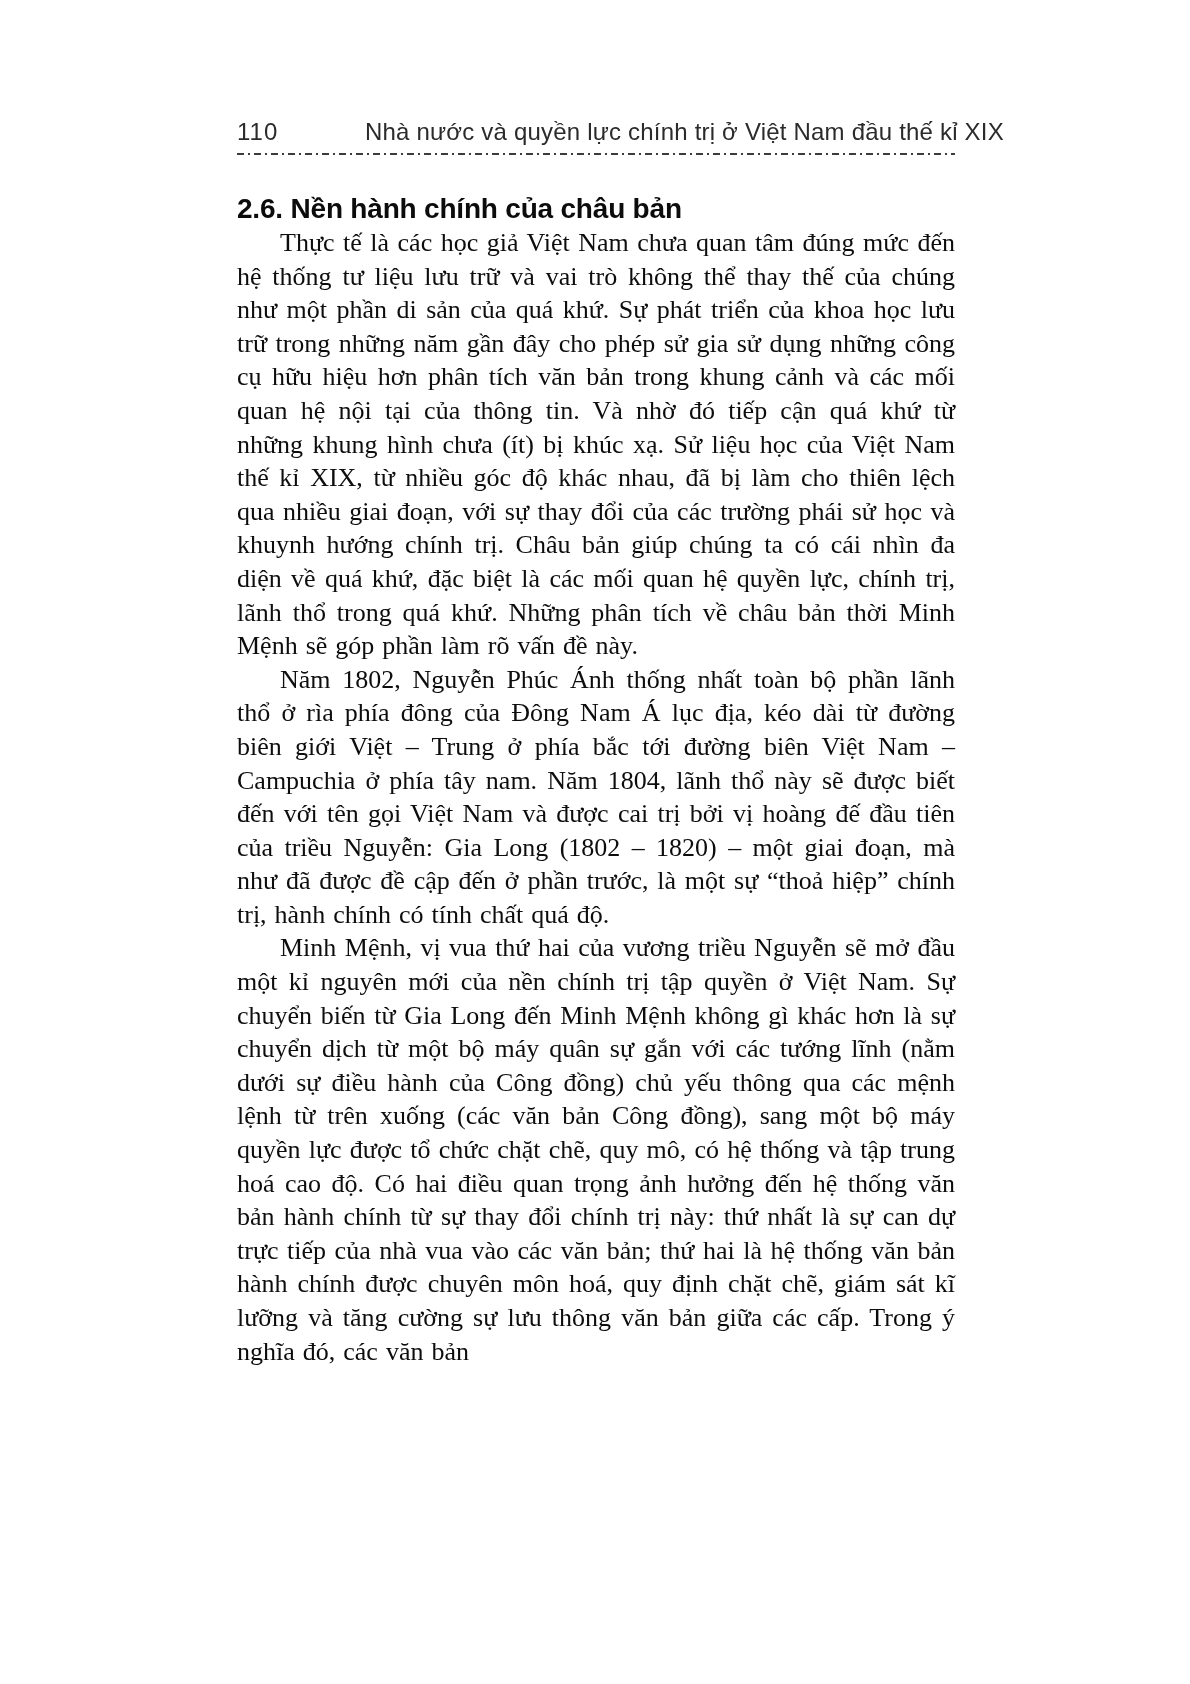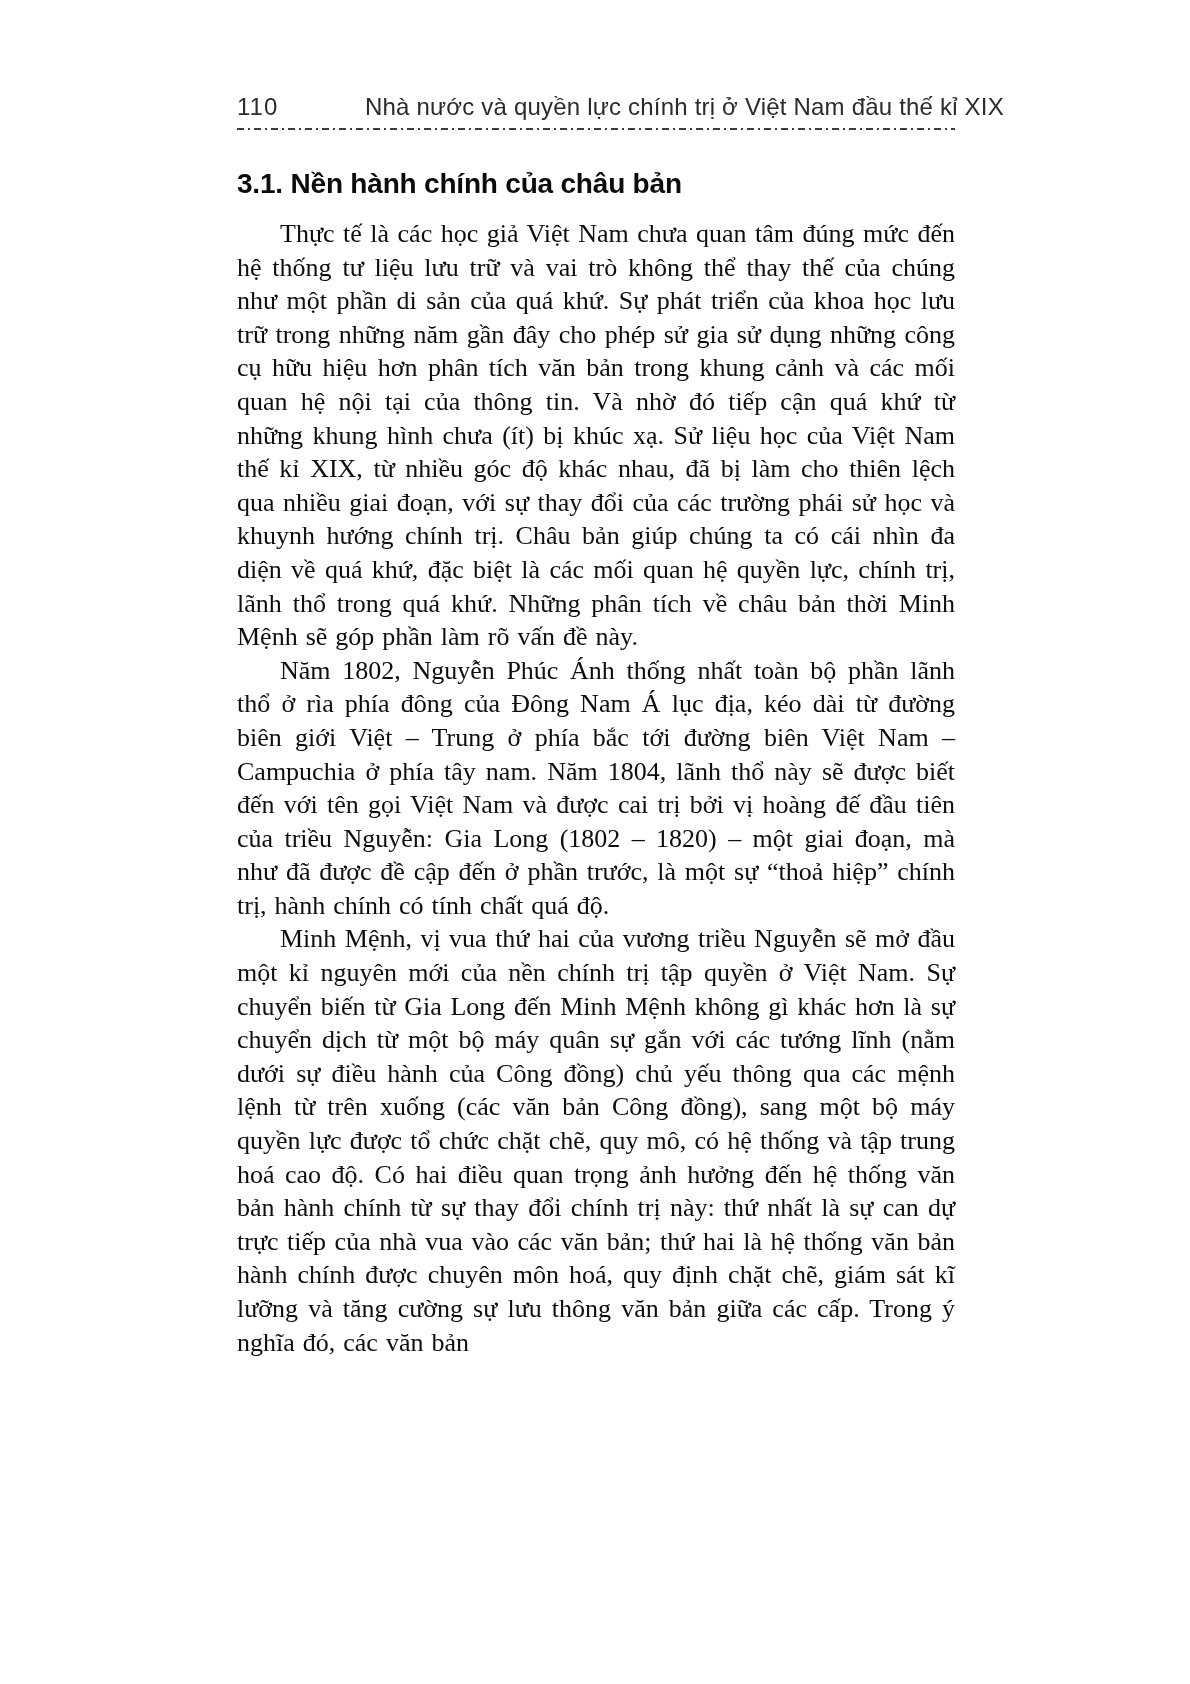--- a/index.html
+++ b/index.html
@@ -7,21 +7,21 @@
     padding: 0;
     background: #ffffff;
   }
   .page {
     position: relative;
     width: 1190px;
     height: 1684px;
     margin: 0 auto;
     background: #ffffff;
     box-sizing: border-box;
-    padding: 92px 235px 0 237px;
+    padding: 117px 235px 0 237px;
     overflow: hidden;
   }
   .running-head {
     display: flex;
     align-items: baseline;
     font-family: "Liberation Sans", "DejaVu Sans", sans-serif;
     font-stretch: condensed;
     font-weight: 400;
     font-size: 24px;
     line-height: 30px;
@@ -55,21 +55,20 @@
   .section-heading {
     margin: 37px 0 0 0;
     font-family: "Liberation Sans", "DejaVu Sans", sans-serif;
     font-size: 28px;
     line-height: 34px;
     font-weight: 700;
     color: #0c0c0c;
     letter-spacing: -0.2px;
   }
   .body-text {
-    margin-top: 16px;
   }
   .body-para {
     margin: 0;
     font-family: "Liberation Serif", "DejaVu Serif", serif;
     font-size: 26px;
     line-height: 33.6px;
     color: #0d0d0d;
     text-align: justify;
     text-indent: 43px;
     word-spacing: 1.5px;
@@ -80,21 +79,21 @@
 
 <div class="page">
 
   <header class="running-head">
     <span class="pagenum">110</span>
     <span class="running-title">Nhà nước và quyền lực chính trị ở Việt Nam đầu thế kỉ XIX</span>
   </header>
 
   <div class="divider"></div>
 
-  <h2 class="section-heading">3.1. Nền hành chính của châu bản</h2>
+  <h2 class="section-heading">2.6. Nền hành chính của châu bản</h2>
 
   <div class="body-text">
     <p class="body-para">Thực tế là các học giả Việt Nam chưa quan tâm đúng mức đến hệ thống tư liệu lưu trữ và vai trò không thể thay thế của chúng như một phần di sản của quá khứ. Sự phát triển của khoa học lưu trữ trong những năm gần đây cho phép sử gia sử dụng những công cụ hữu hiệu hơn phân tích văn bản trong khung cảnh và các mối quan hệ nội tại của thông tin. Và nhờ đó tiếp cận quá khứ từ những khung hình chưa (ít) bị khúc xạ. Sử liệu học của Việt Nam thế kỉ XIX, từ nhiều góc độ khác nhau, đã bị làm cho thiên lệch qua nhiều giai đoạn, với sự thay đổi của các trường phái sử học và khuynh hướng chính trị. Châu bản giúp chúng ta có cái nhìn đa diện về quá khứ, đặc biệt là các mối quan hệ quyền lực, chính trị, lãnh thổ trong quá khứ. Những phân tích về châu bản thời Minh Mệnh sẽ góp phần làm rõ vấn đề này.</p>
     <p class="body-para">Năm 1802, Nguyễn Phúc Ánh thống nhất toàn bộ phần lãnh thổ ở rìa phía đông của Đông Nam Á lục địa, kéo dài từ đường biên giới Việt – Trung ở phía bắc tới đường biên Việt Nam – Campuchia ở phía tây nam. Năm 1804, lãnh thổ này sẽ được biết đến với tên gọi Việt Nam và được cai trị bởi vị hoàng đế đầu tiên của triều Nguyễn: Gia Long (1802 – 1820) – một giai đoạn, mà như đã được đề cập đến ở phần trước, là một sự “thoả hiệp” chính trị, hành chính có tính chất quá độ.</p>
     <p class="body-para">Minh Mệnh, vị vua thứ hai của vương triều Nguyễn sẽ mở đầu một kỉ nguyên mới của nền chính trị tập quyền ở Việt Nam. Sự chuyển biến từ Gia Long đến Minh Mệnh không gì khác hơn là sự chuyển dịch từ một bộ máy quân sự gắn với các tướng lĩnh (nằm dưới sự điều hành của Công đồng) chủ yếu thông qua các mệnh lệnh từ trên xuống (các văn bản Công đồng), sang một bộ máy quyền lực được tổ chức chặt chẽ, quy mô, có hệ thống và tập trung hoá cao độ. Có hai điều quan trọng ảnh hưởng đến hệ thống văn bản hành chính từ sự thay đổi chính trị này: thứ nhất là sự can dự trực tiếp của nhà vua vào các văn bản; thứ hai là hệ thống văn bản hành chính được chuyên môn hoá, quy định chặt chẽ, giám sát kĩ lưỡng và tăng cường sự lưu thông văn bản giữa các cấp. Trong ý nghĩa đó, các văn bản</p>
   </div>
 
 </div>
 
 </body></html>

